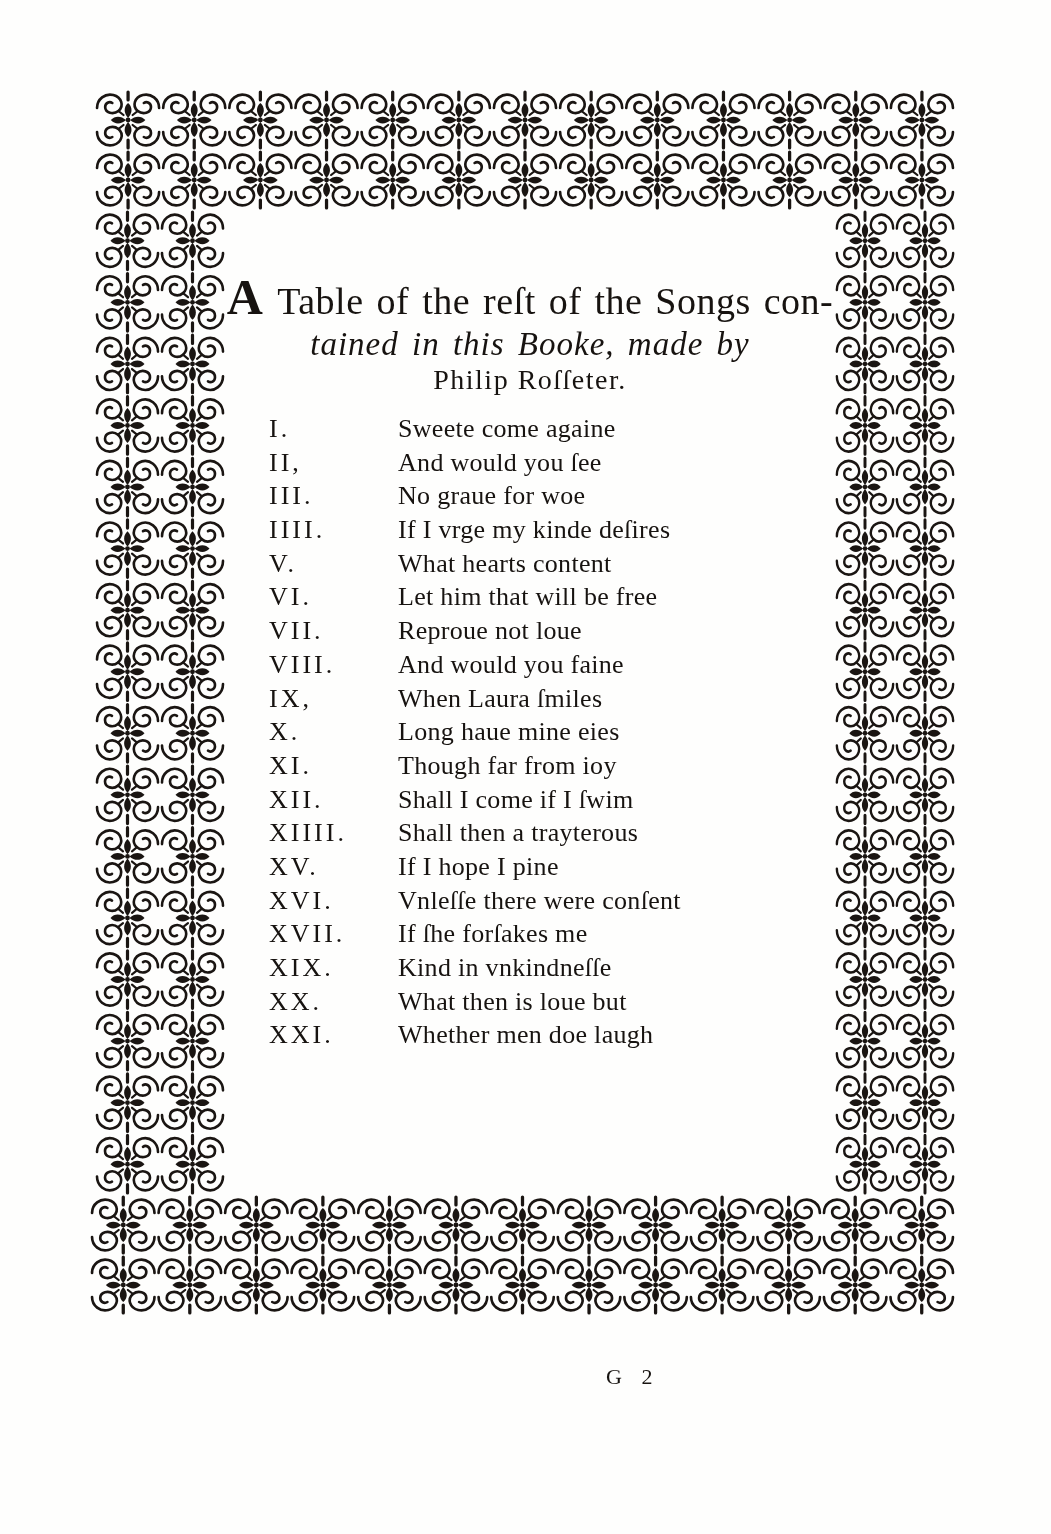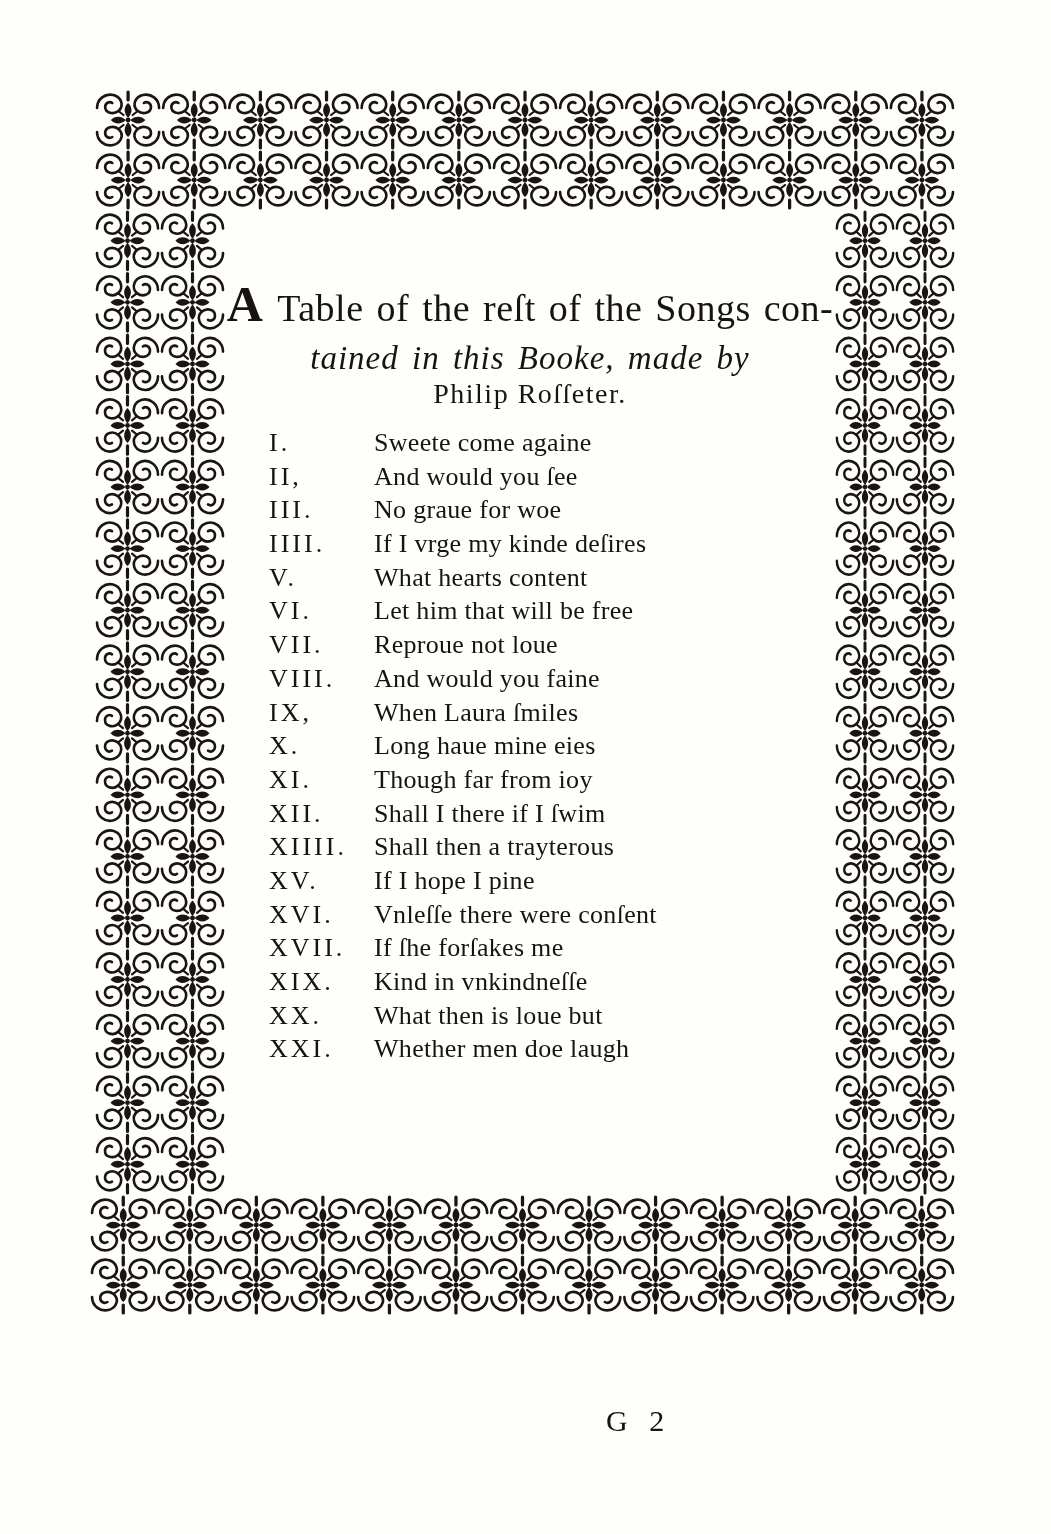--- a/index.html
+++ b/index.html
@@ -31,21 +31,21 @@
     top: 210px;
     width: 610px;
     height: 985px;
   }
   .title-block {
     margin-top: 64px;
     text-align: center;
   }
   .title-line1 {
     font-size: 38px;
-    line-height: 60px;
+    line-height: 46px;
     letter-spacing: 0.5px;
     word-spacing: 3px;
     white-space: nowrap;
   }
   .title-initial {
     font-size: 50px;
     font-weight: bold;
     letter-spacing: 2px;
   }
   .title-line2 {
@@ -71,26 +71,27 @@
     font-size: 26px;
     white-space: nowrap;
   }
   .song-numeral {
     flex: none;
     width: 105px;
     letter-spacing: 3px;
   }
   .song-title {
     letter-spacing: 0.3px;
+    margin-left: 24px;
   }
   .signature {
     position: absolute;
     left: 606px;
-    top: 1404px;
-    font-size: 30px;
+    top: 1364px;
+    font-size: 22px;
     letter-spacing: 7px;
   }
 </style>
 </head>
 <body style="color: rgb(23, 19, 16);">
 
 <div class="page" style="background: rgb(254, 254, 253);">
 
   <svg class="border-svg" width="1051" height="1534" viewBox="0 0 1051 1534" aria-hidden="true">
     <defs>
@@ -290,21 +291,21 @@
         <div class="song-row">
         <span class="song-numeral">X.</span>
         <span class="song-title">Long haue mine eies</span>
       </div>
         <div class="song-row">
         <span class="song-numeral">XI.</span>
         <span class="song-title">Though far from ioy</span>
       </div>
         <div class="song-row">
         <span class="song-numeral">XII.</span>
-        <span class="song-title">Shall I there if I ſwim</span>
+        <span class="song-title">Shall I come if I ſwim</span>
       </div>
         <div class="song-row">
         <span class="song-numeral">XIIII.</span>
         <span class="song-title">Shall then a trayterous</span>
       </div>
         <div class="song-row">
         <span class="song-numeral">XV.</span>
         <span class="song-title">If I hope I pine</span>
       </div>
         <div class="song-row">

